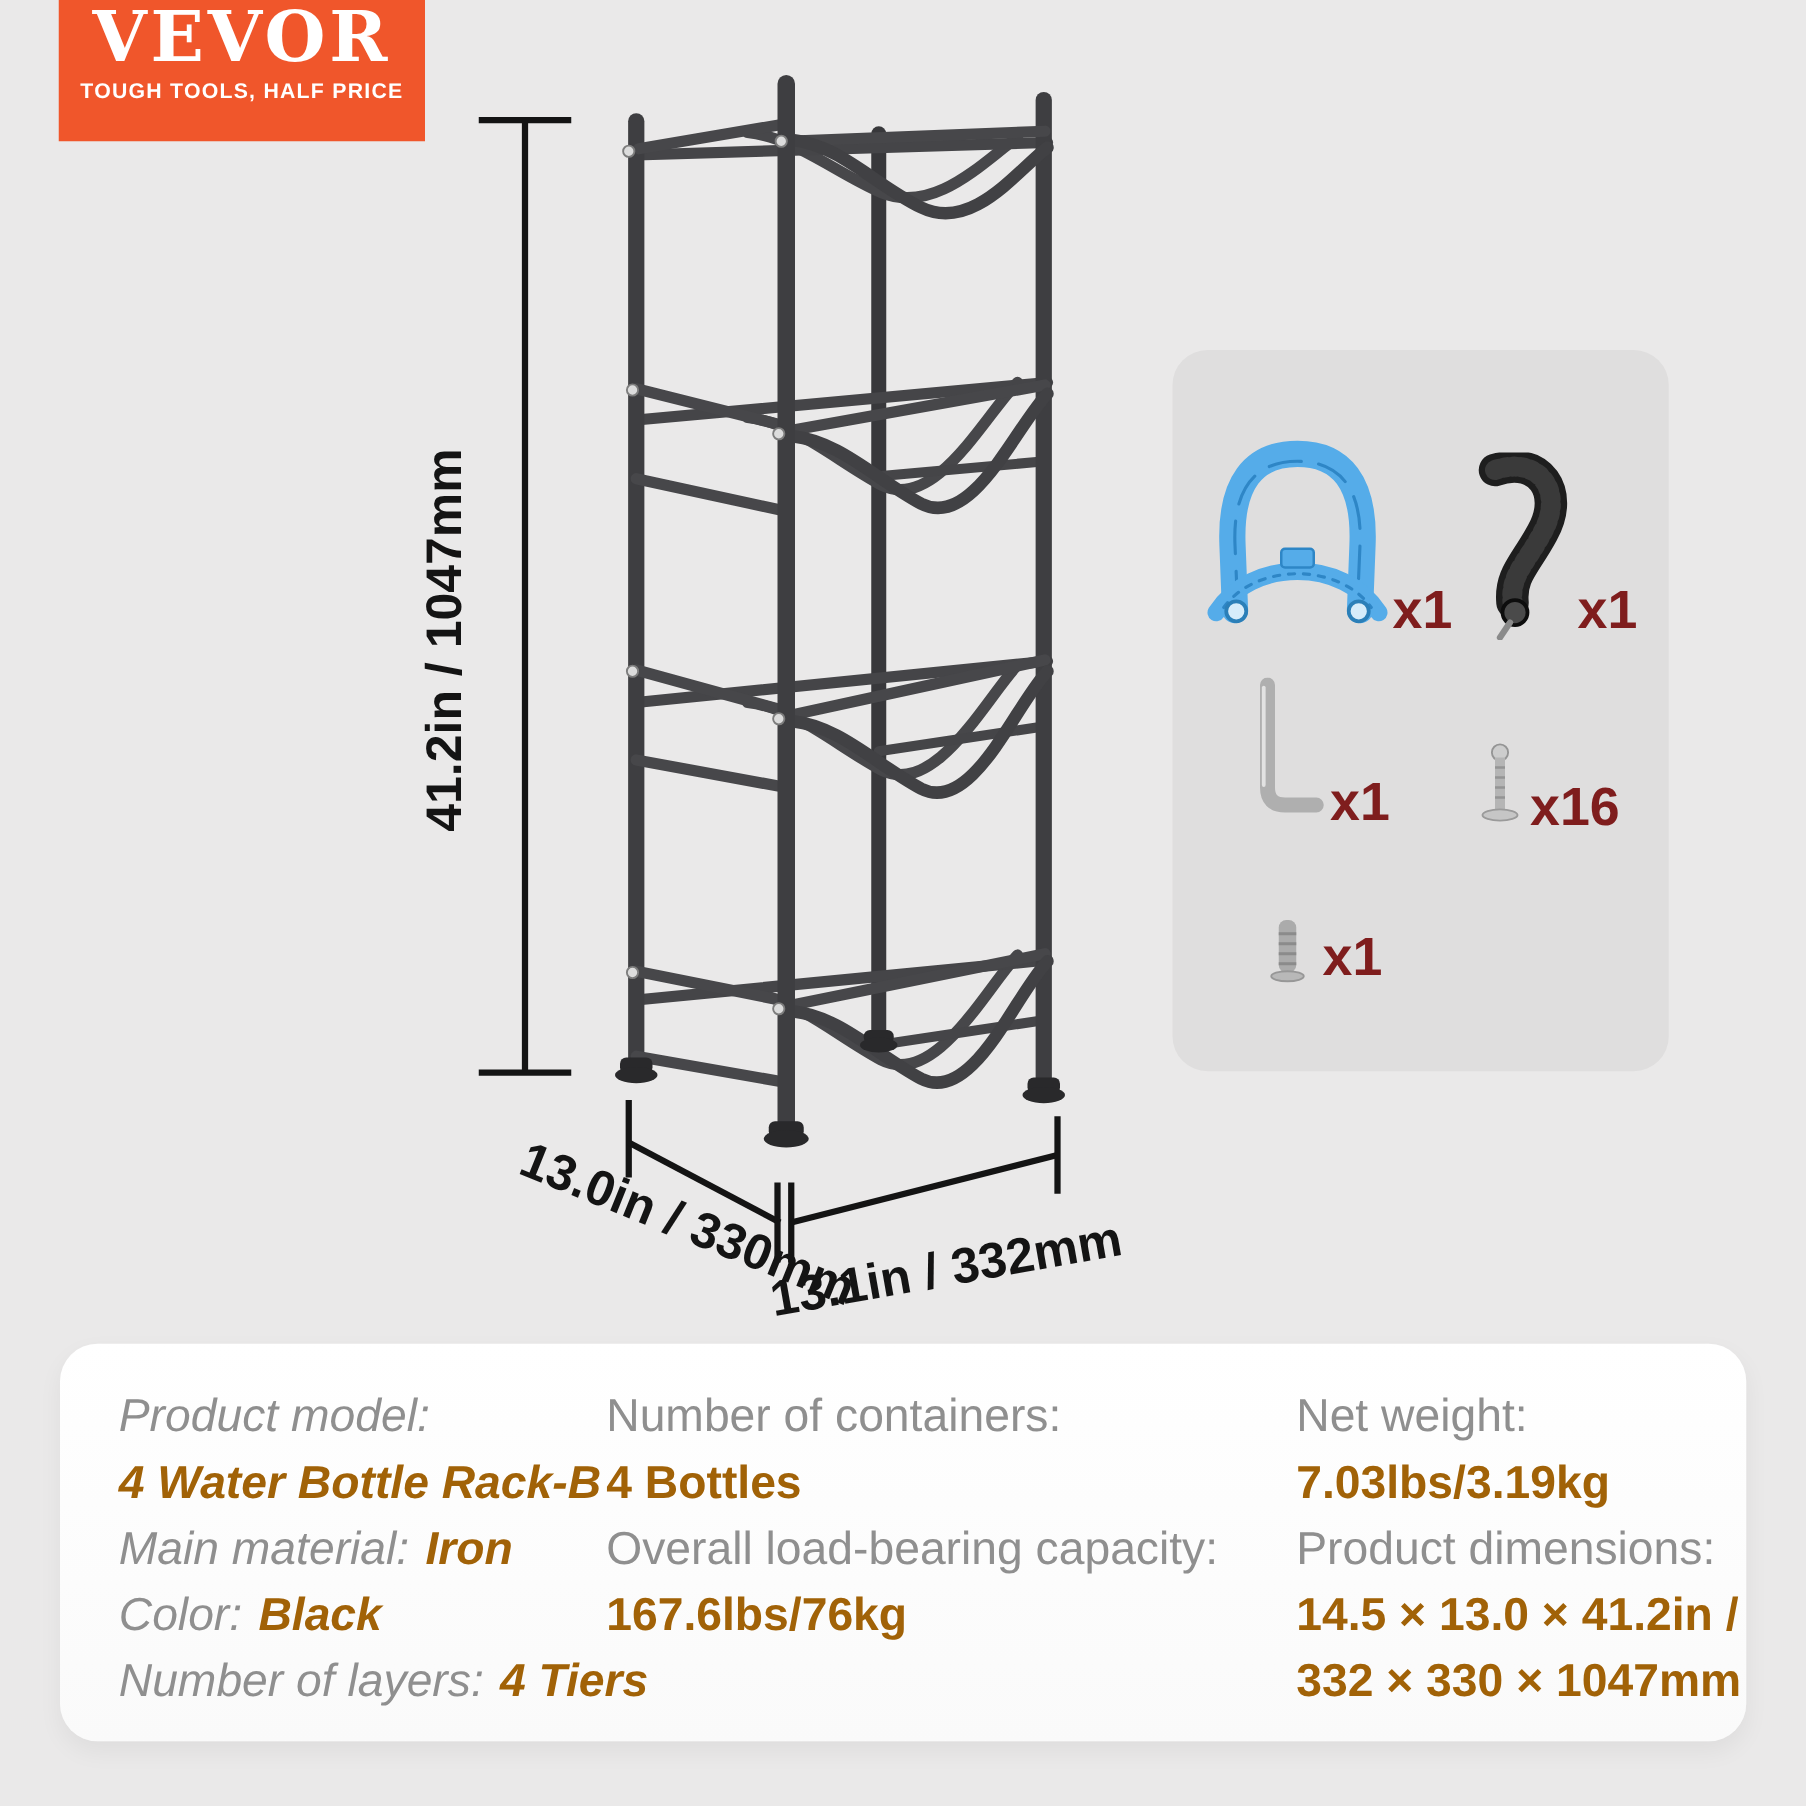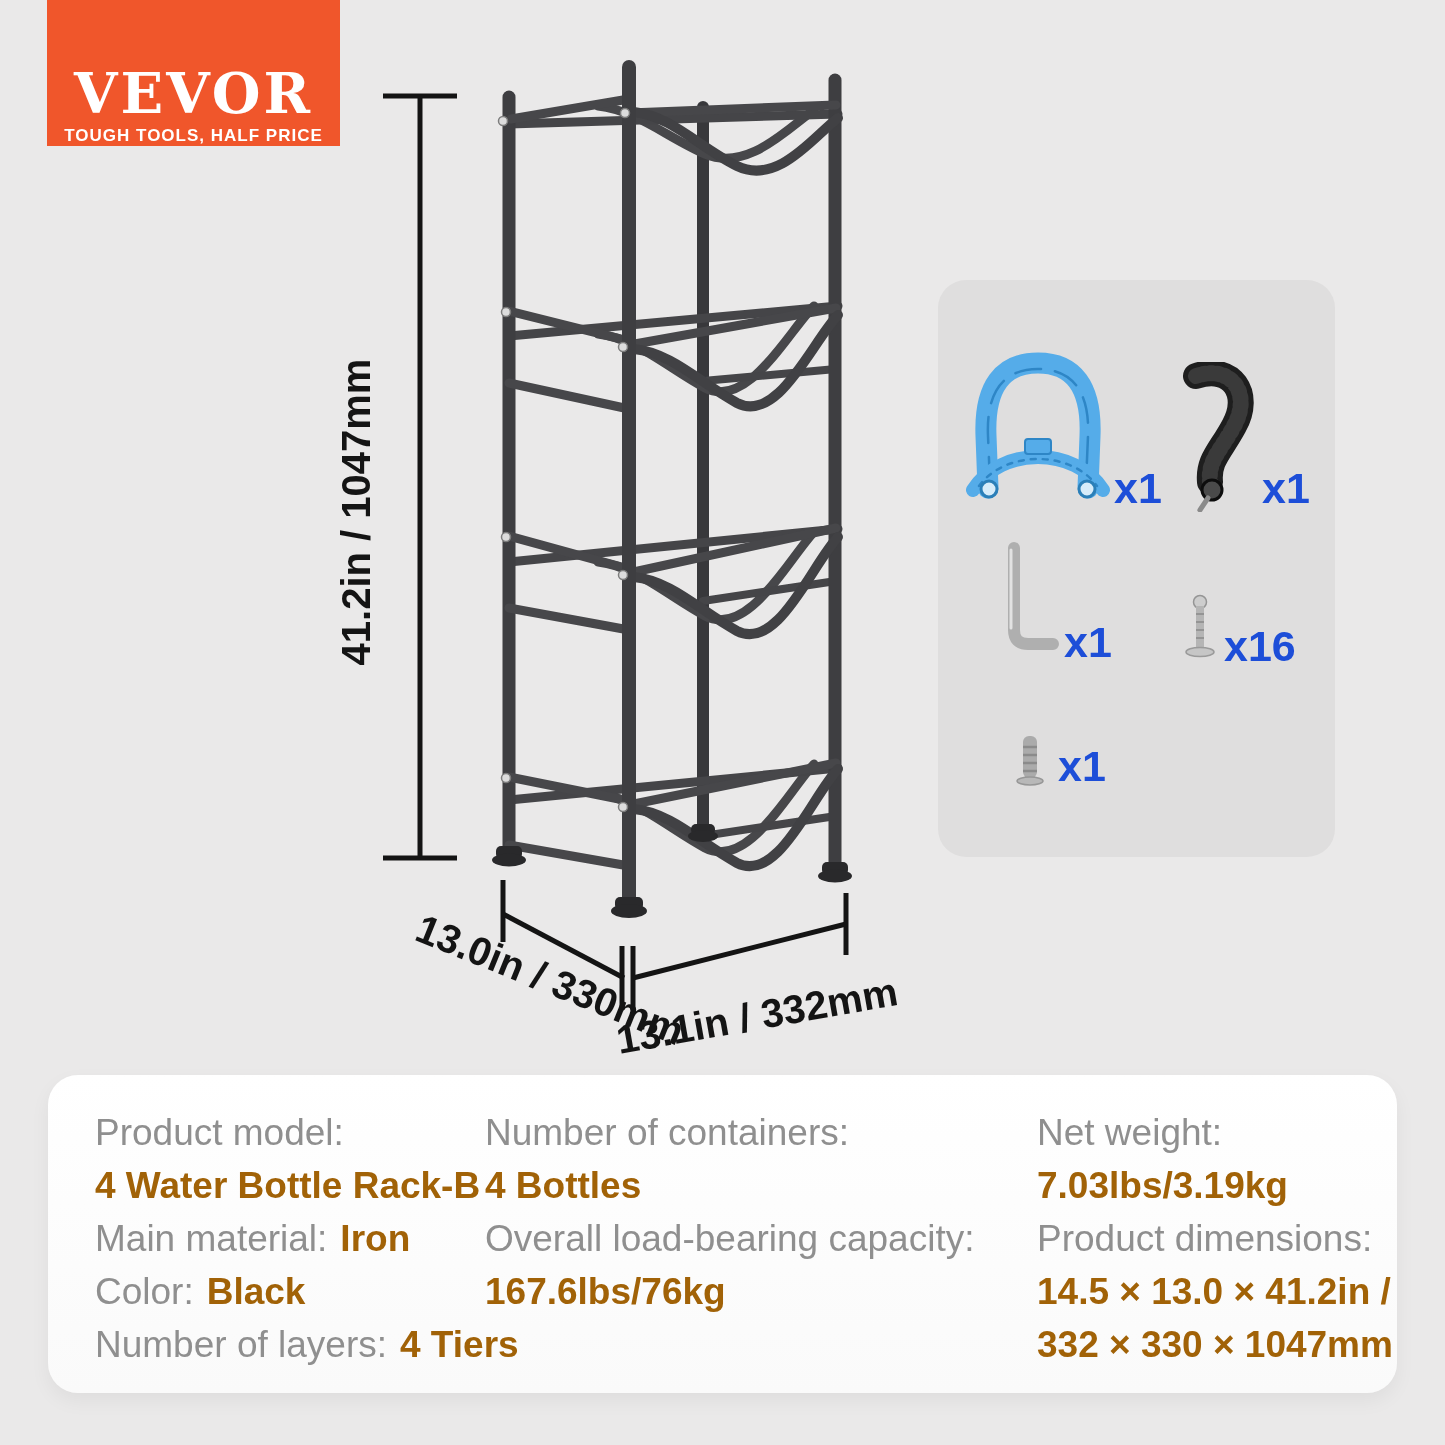--- a/index.html
+++ b/index.html
@@ -1,38 +1,38 @@
 <!DOCTYPE html>
 <html><head>
 <meta charset="utf-8">
 <style>
   html,body{margin:0;padding:0;}
   body{width:1445px;height:1445px;position:relative;overflow:hidden;
        background:#EAE9E9;font-family:"Liberation Sans",sans-serif;}
   .abs{position:absolute;}
 
   
-  .logo{left:47px;top:0;width:293px;height:146px;background:#F0562B;
-        display:flex;flex-direction:column;align-items:center;justify-content:flex-end;}
+  .logo{left:47px;top:0;width:293px;height:113px;background:#F0562B;
+        display:flex;flex-direction:column;align-items:center;justify-content:flex-start;}
   .logo-brand{font-family:"DejaVu Serif",serif;font-weight:700;font-size:56px;
         line-height:56px;color:#fff;letter-spacing:3px;margin-top:2px;}
   .logo-tagline{font-size:17px;font-weight:700;color:#fff;letter-spacing:1px;margin-top:5px;}
 
   
   svg.layer{position:absolute;left:0;top:0;}
 
   
   .dim{position:absolute;white-space:nowrap;font-weight:700;font-size:40px;color:#141414;}
   .dim-h{left:356px;top:512px;transform:translate(-50%,-50%) rotate(-90deg);}
   .dim-d{left:550px;top:980px;transform:translate(-50%,-50%) rotate(22deg);}
   .dim-w{left:757px;top:1016px;transform:translate(-50%,-50%) rotate(-10deg);}
 
   
   .parts-panel{left:938px;top:280px;width:397px;height:577px;border-radius:28px;background:#DFDEDE;}
-  .qty{position:absolute;font-size:43px;font-weight:700;color:#1d4ed8;white-space:nowrap;}
+  .qty{position:absolute;font-size:43px;font-weight:700;color:#7f1d1d;white-space:nowrap;}
 
   
   .spec-panel{left:48px;top:1075px;width:1349px;height:318px;border-radius:30px;
               background:linear-gradient(180deg,#ffffff,#fafafa);
               box-shadow:0 8px 20px rgba(0,0,0,0.05);}
   .spec-col{position:absolute;top:1106px;}
   .spec-row{line-height:53px;font-size:37px;white-space:nowrap;}
   .lbl{color:#8F8F8F;font-weight:400;}
   .val{color:#a16207;font-weight:700;}
   .val.inline{margin-left:13px;}
@@ -185,21 +185,21 @@
 </svg>
 
 <div class="qty" style="left:1114px;top:464px;">x1</div>
 <div class="qty" style="left:1262px;top:464px;">x1</div>
 <div class="qty" style="left:1064px;top:618px;">x1</div>
 <div class="qty" style="left:1224px;top:622px;">x16</div>
 <div class="qty" style="left:1058px;top:742px;">x1</div>
 
 <div class="abs spec-panel"></div>
 
-<div class="spec-col" style="left:95px;">
+<div class="spec-col" style="left:95px;font-style:italic;">
   <div class="spec-row">
     <span class="lbl">Product model:</span>
   </div>
   <div class="spec-row">
     <span class="val">4 Water Bottle Rack-B</span>
   </div>
   <div class="spec-row">
     <span class="lbl">Main material:</span><span class="val inline">Iron</span>
   </div>
   <div class="spec-row">

